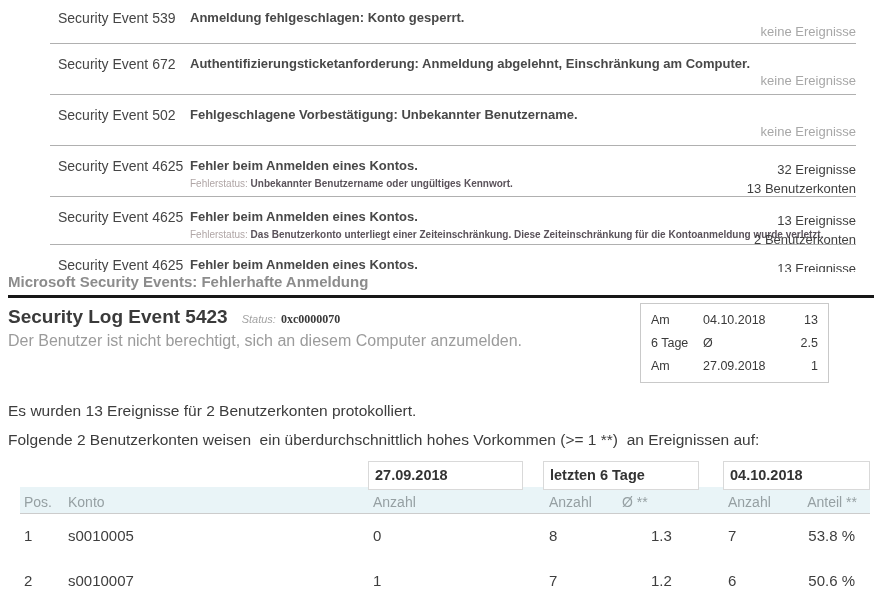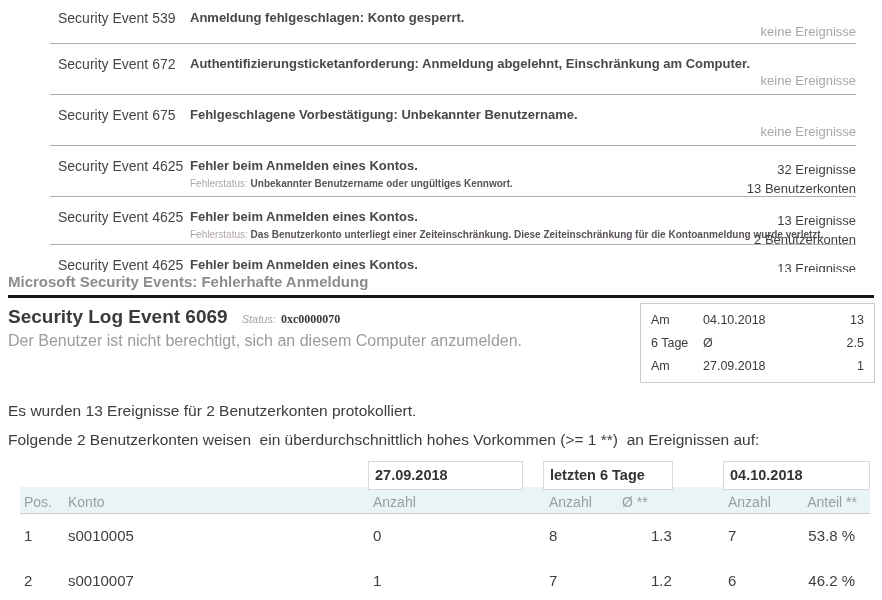--- a/index.html
+++ b/index.html
@@ -31,41 +31,41 @@
   .caption { position:absolute; left:8px; top:273px; font-size:15px; color:#8c8c8c;font-weight:bold; }
   .rule { position:absolute; left:8px; top:295px; width:866px; height:3px; background:#171717; }
 
   
   .heading { position:absolute; left:8px; top:306px; display:flex; align-items:baseline; }
   .d-title { font-size:19px; font-weight:700; color:#3a3a3a; }
   .d-status-label { font-size:11px; color:#a3a3a3; margin-left:14px; margin-right:5px;font-style:italic; }
   .d-status-value { font-size:12px; font-weight:700; color:#3a3a3a;font-family:Liberation Serif, serif; }
   .subtitle { position:absolute; left:8px; top:332px; font-size:16px; color:#9b9b9b; }
 
-  .stats { position:absolute; left:640px; top:303px; width:235px; height:80px;
+  .stats { position:absolute; left:640px; top:303px; width:189px; height:80px;
     border:1px solid #c9c9c9; box-sizing:border-box; padding:4px 10px;
     display:flex; flex-direction:column; justify-content:space-around;
     font-size:12.5px; color:#3a3a3a; background:#fff; }
   .stats-row { display:flex; }
   .stats-c1 { flex:none; width:52px; }
   .stats-c2 { flex:1; }
   .stats-c3 { flex:none; text-align:right; }
 
   .paras { position:absolute; left:8px; top:393px; font-size:15.5px; color:#3c3c3c;margin-top:8px; }
   .paras p { margin:0 0 10px 0; line-height:19px; white-space:pre-wrap; }
 
   
   .acct { position:absolute; left:0; top:461px; width:882px; height:135px; }
   .acct-band { position:absolute; left:20px; top:26px; width:850px; height:27px;
     background:#e9f4f7; border-bottom:1px solid #cccccc; box-sizing:border-box; z-index:1; }
   .acct-box { position:absolute; top:0; height:29px; background:#ffffff;
     border:1px solid #d9d9d9; box-sizing:border-box; z-index:2;
     font-size:14.5px; font-weight:600; color:#333; line-height:27px; padding-left:6px; }
   .acct-box.b1 { left:368px; width:155px; }
-  .acct-box.b2 { left:543px; width:130px; }
+  .acct-box.b2 { left:543px; width:156px; }
   .acct-box.b3 { left:723px; width:147px; }
   .acct-col { position:absolute; top:29px; height:24px; line-height:24px;
     font-size:14px; color:#96a0a3; z-index:3; }
   .c-pos { left:24px; } .c-konto { left:68px; } .c-a1 { left:373px; }
   .c-a2 { left:549px; } .c-avg { left:622px; } .c-a3 { left:728px; }
   .c-anteil { right:25px; }
   .acct-row { position:absolute; left:0; width:882px; height:22px;
     font-size:15px; color:#3e3e3e; }
   .acct-row.r1 { top:64px; } .acct-row.r2 { top:109px; }
   .acct-row span { position:absolute; top:0; line-height:22px; }
@@ -90,21 +90,21 @@
 
     <div class="ev-row">
       <div class="ev-id">Security Event 672</div>
       <div class="ev-main">
         <div class="ev-desc">Authentifizierungsticketanforderung: Anmeldung abgelehnt, Einschränkung am Computer.</div>
       </div>
       <div class="ev-counts muted">keine Ereignisse</div>
     </div>
 
     <div class="ev-row">
-      <div class="ev-id">Security Event 675</div>
+      <div class="ev-id">Security Event 502</div>
       <div class="ev-main">
         <div class="ev-desc">Fehlgeschlagene Vorbestätigung: Unbekannter Benutzername.</div>
       </div>
       <div class="ev-counts muted">keine Ereignisse</div>
     </div>
 
     <div class="ev-row">
       <div class="ev-id">Security Event 4625</div>
       <div class="ev-main">
         <div class="ev-desc">Fehler beim Anmelden eines Kontos.</div>
@@ -143,21 +143,21 @@
         <div>13 Ereignisse</div>
       </div>
     </div>
 
   </div>
 
   <div class="caption">Microsoft Security Events: Fehlerhafte Anmeldung</div>
   <div class="rule"></div>
 
   <div class="heading">
-    <span class="d-title">Security Log Event 6069</span>
+    <span class="d-title">Security Log Event 5423</span>
     <span class="d-status-label">Status:</span>
     <span class="d-status-value">0xc0000070</span>
   </div>
   <div class="subtitle">Der Benutzer ist nicht berechtigt, sich an diesem Computer anzumelden.</div>
 
   <div class="stats">
     <div class="stats-row">
       <span class="stats-c1">Am</span>
       <span class="stats-c2">04.10.2018</span>
       <span class="stats-c3">13</span>
@@ -204,17 +204,17 @@
       <span class="v-anteil">53.8 %</span>
     </div>
 
     <div class="acct-row r2">
       <span class="v-pos">2</span>
       <span class="v-konto">s0010007</span>
       <span class="v-a1">1</span>
       <span class="v-a2">7</span>
       <span class="v-avg">1.2</span>
       <span class="v-a3">6</span>
-      <span class="v-anteil">46.2 %</span>
+      <span class="v-anteil">50.6 %</span>
     </div>
   </div>
 
 </div>
 
 </body></html>

